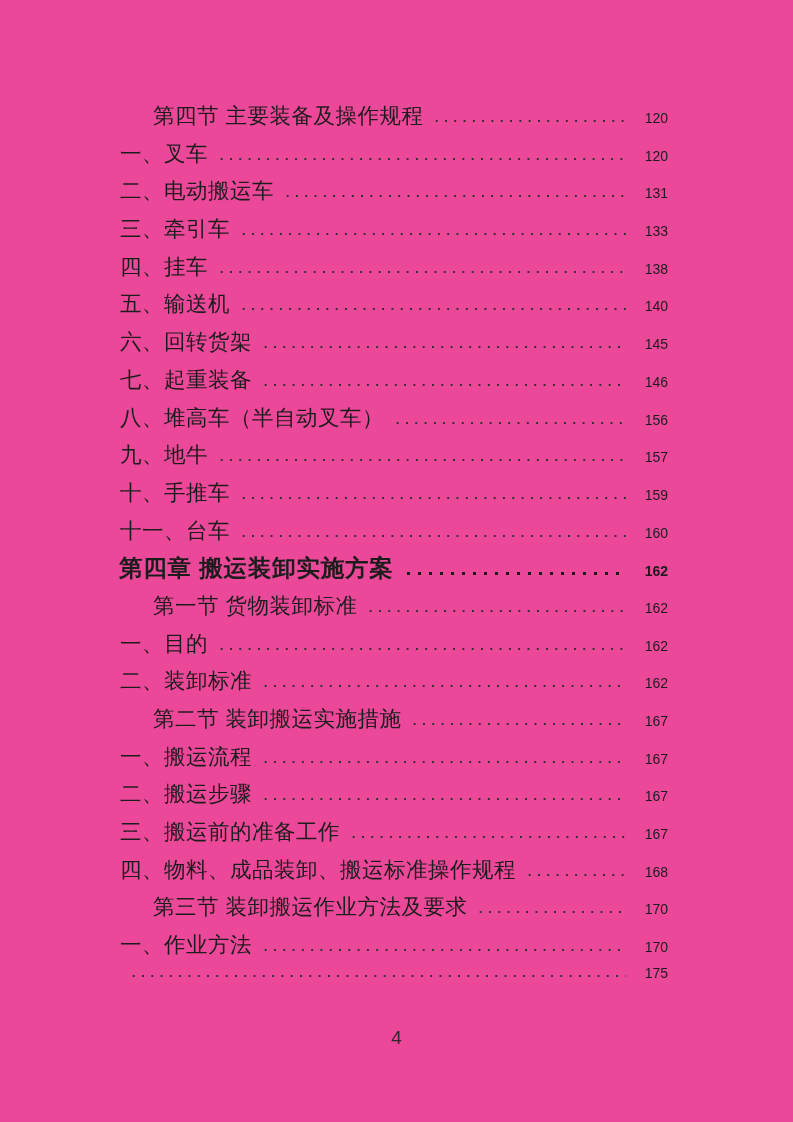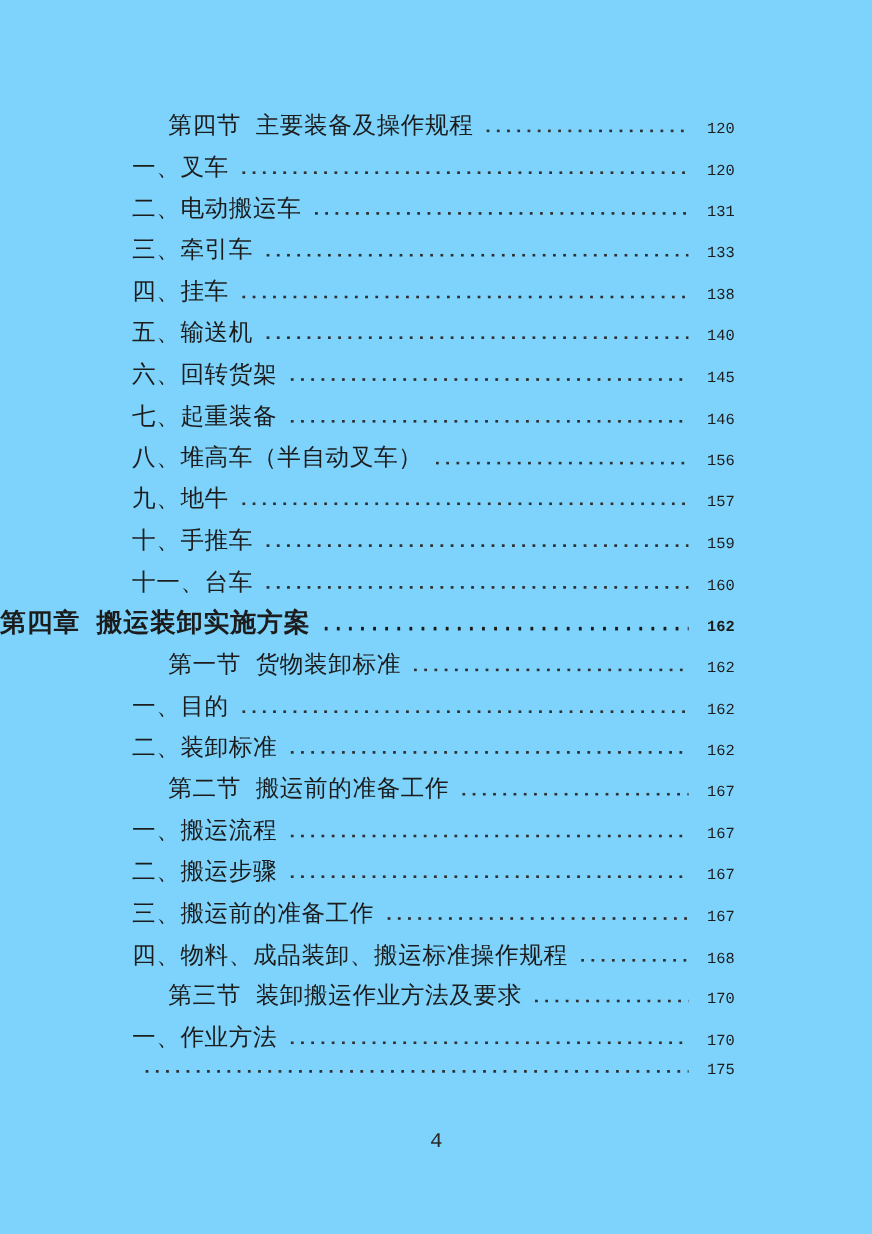--- a/index.html
+++ b/index.html
@@ -1,22 +1,22 @@
 <!DOCTYPE html>
 <html><head>
 <meta charset="utf-8">
 <style>
   html, body { margin: 0; padding: 0; background: #ffffff; }
   .page {
     position: relative;
     width: 793px;
     height: 1122px;
-    background: #7dd3fc;
+    background: #ec4899;
     overflow: hidden;
-    font-family: Liberation Mono, monospace;
+    font-family: Liberation Sans, sans-serif;
     color: #1c1c1c;
   }
   .toc {
     position: absolute;
     top: 98px;
     left: 0;
     right: 0;
     padding-right: 125px; 
     box-sizing: border-box;
   }
@@ -26,21 +26,21 @@
     height: 37.7px;
     cursor: pointer;
   }
   .toc-row .title {
     white-space: nowrap;
     font-size: 21.5px;
     line-height: 37.7px;
     letter-spacing: 0.5px;
   }
   
-  .level-chapter { }
+  .level-chapter { padding-left: 119px; }
   .level-section { padding-left: 153px; }
   .level-item    { padding-left: 120px; }
 
   .level-chapter .title {
     font-weight: bold;
     font-size: 23.5px;
     letter-spacing: 0.8px;
   }
   .level-chapter .pg { font-weight: bold; }
 
@@ -157,21 +157,21 @@
       <span class="title">一、目的</span>
       <span class="leader"></span>
       <span class="pg">162</span>
     </div>
       <div class="toc-row level-item">
       <span class="title">二、装卸标准</span>
       <span class="leader"></span>
       <span class="pg">162</span>
     </div>
       <div class="toc-row level-section">
-      <span class="title">第二节 搬运前的准备工作</span>
+      <span class="title">第二节 装卸搬运实施措施</span>
       <span class="leader"></span>
       <span class="pg">167</span>
     </div>
       <div class="toc-row level-item">
       <span class="title">一、搬运流程</span>
       <span class="leader"></span>
       <span class="pg">167</span>
     </div>
       <div class="toc-row level-item">
       <span class="title">二、搬运步骤</span>

